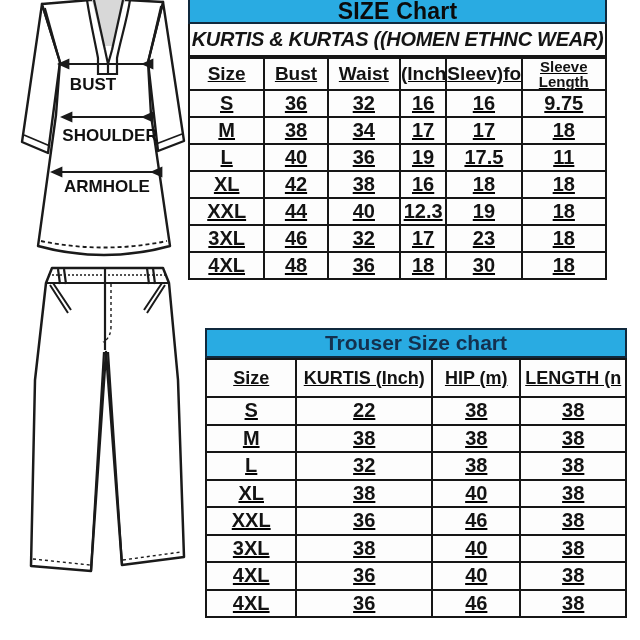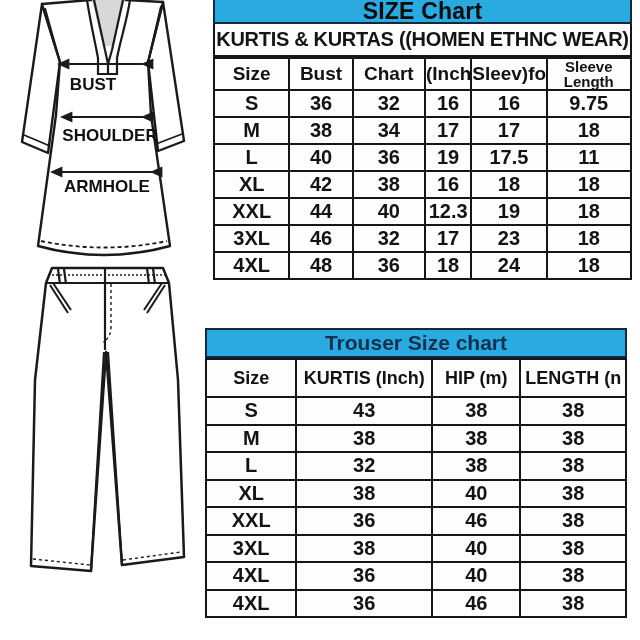--- a/index.html
+++ b/index.html
@@ -5,37 +5,37 @@
   * { margin:0; padding:0; box-sizing:border-box; }
   body { background:#fff; }
   .canvas {
     position:relative; width:640px; height:640px; background:#ffffff;
     overflow:hidden; font-family:"Liberation Sans", sans-serif;
   }
   svg.illus { position:absolute; left:0; }
   svg.kurti { top:0; width:205px; height:266px; }
   svg.trousers { top:260px; width:205px; height:380px; }
 
-  .t1 { position:absolute; left:213px; top:0; width:419px; }
+  .t1 { position:absolute; left:188px; top:0; width:419px; }
   .t2 { position:absolute; left:205px; top:328px; width:422px; }
 
   .banner {
     background:#29abe2; display:flex; align-items:center; justify-content:center;
     font-weight:bold; border:2px solid #10293d; border-top:none;
   }
   .banner.b1 { height:24px; font-size:23px; color:#0b0b0b; letter-spacing:0.2px; }
   .banner.b2 { height:30px; font-size:21px; color:#14304e; border-top:2px solid #10293d; }
 
   .subtitle {
     height:33px; display:flex; align-items:center; justify-content:center;
     font-weight:bold; font-size:20px; color:#141414; letter-spacing:-0.3px;
-    border:2px solid #161616; border-top:none; background:#fdfdfd;
-  }
-
-  table { border-collapse:collapse; table-layout:fixed; width:100%; background:#fdfdfd; }
+    border:2px solid #161616; border-top:none; background:#fdfdfd;font-style:italic;
+  }
+
+  table { border-collapse:collapse; table-layout:fixed; width:100%; background:#fdfdfd;text-decoration:underline; }
   th, td {
     border:2px solid #161616; text-align:center; vertical-align:middle;
     font-weight:bold; color:#131313; padding:0; overflow:hidden; white-space:nowrap;
   }
   .t1 th { height:29px; font-size:19px; }
   .t1 th.two-line { font-size:15px; line-height:15px; white-space:pre-line;margin-left:44px; }
   .t1 td { height:27px; font-size:20px; }
   .t2 th { height:38px; font-size:18px; }
   .t2 td { height:27.5px; font-size:20px; }
 
@@ -111,21 +111,21 @@
           <col style="width:63px">
           <col style="width:72px">
         <col style="width:46px">
           <col style="width:75px">
           <col style="width:84px">
       </colgroup>
       <thead>
           <tr id="t1-head">
             <th>Size</th>
             <th>Bust</th>
-            <th>Chart</th>
+            <th>Waist</th>
             <th>(Inch)</th>
             <th>Sleev)for</th>
             <th class="two-line">Sleeve
 Length</th>
           </tr>
         </thead>
       <tbody id="t1-body">
           <tr>
             <td>S</td>
             <td>36</td>
@@ -172,21 +172,21 @@
             <td>32</td>
             <td>17</td>
             <td>23</td>
             <td>18</td>
           </tr>
           <tr>
             <td>4XL</td>
             <td>48</td>
             <td>36</td>
             <td>18</td>
-            <td>24</td>
+            <td>30</td>
             <td>18</td>
           </tr>
         </tbody>
     </table>
   </div>
 
   <div class="t2">
     <div class="banner b2">
       <span>Trouser Size chart</span>
     </div>
@@ -201,21 +201,21 @@
           <tr id="t2-head">
             <th>Size</th>
             <th>KURTIS (Inch)</th>
             <th>HIP (m)</th>
             <th>LENGTH (n</th>
           </tr>
         </thead>
       <tbody id="t2-body">
           <tr>
             <td>S</td>
-            <td>43</td>
+            <td>22</td>
             <td>38</td>
             <td>38</td>
           </tr>
           <tr>
             <td>M</td>
             <td>38</td>
             <td>38</td>
             <td>38</td>
           </tr>
           <tr>

